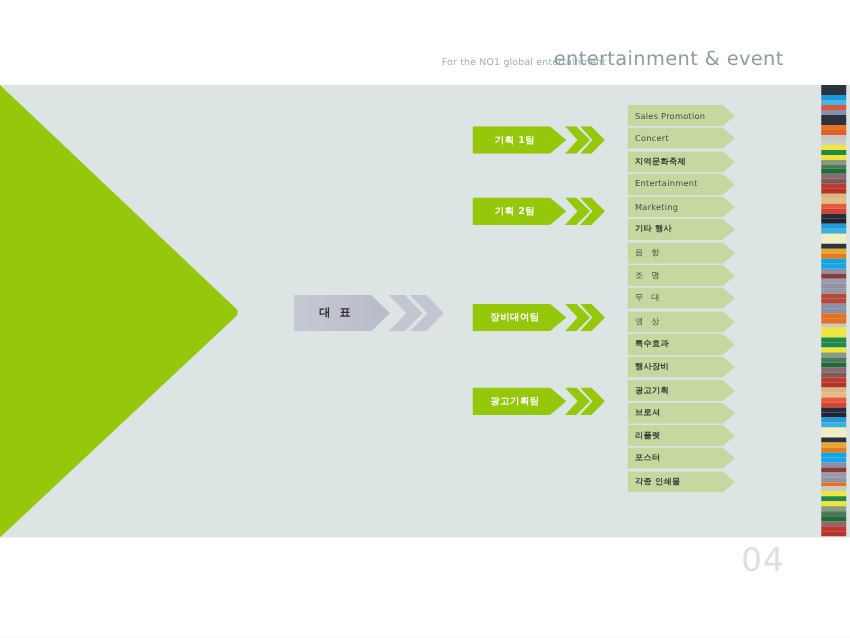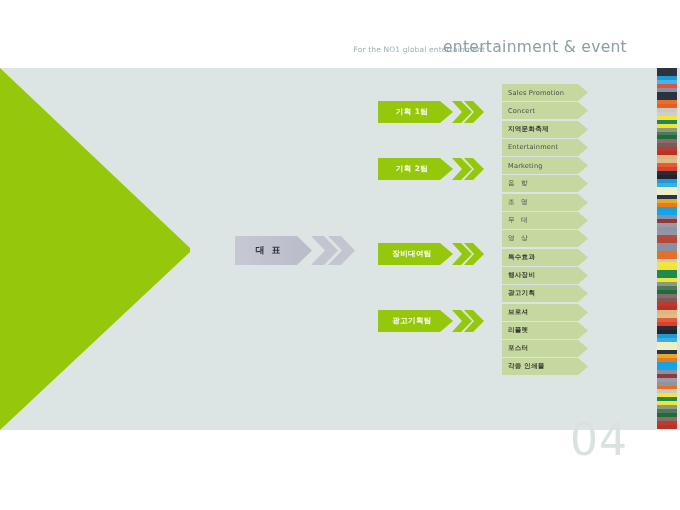--- a/index.html
+++ b/index.html
@@ -62,22 +62,22 @@
   }
   .li-label.kr{font-weight:bold;color:#3b3b35;}
   .li-label.sp{letter-spacing:2.2px;}
 
   
   .strip{position:absolute;left:657px;top:68px;width:20px;height:362px;}
   .strip div{width:100%;}
 
   
   .pagenum{
-    position:absolute;right:52px;top:414px;
-    font-size:44px;color:#d9e1e1;letter-spacing:1px;
+    position:absolute;right:52px;top:434px;
+    font-size:26px;color:#d9e1e1;letter-spacing:1px;
     font-family:"DejaVu Sans","Liberation Sans",sans-serif;
   }
 </style>
 </head>
 <body>
 
 <div id="slide">
 
   <div class="header">
     <div class="hdr-sub">For the NO1 global entertainment</div>
@@ -197,20 +197,26 @@
         <div class="li-shape"><svg width="86" height="17" viewBox="0 0 86 17">
             <polygon points="0,0 76,0 86,8.5 76,17 0,17" fill="#c5d8a0"></polygon>
           </svg></div>
         <div class="li-label en">Entertainment</div>
       </div>
       <div class="list-item">
         <div class="li-shape"><svg width="86" height="17" viewBox="0 0 86 17">
             <polygon points="0,0 76,0 86,8.5 76,17 0,17" fill="#c5d8a0"></polygon>
           </svg></div>
         <div class="li-label en">Marketing</div>
+      </div>
+      <div class="list-item">
+        <div class="li-shape"><svg width="86" height="17" viewBox="0 0 86 17">
+            <polygon points="0,0 76,0 86,8.5 76,17 0,17" fill="#c5d8a0"></polygon>
+          </svg></div>
+        <div class="li-label kr">기타 행사</div>
       </div>
       <div class="list-item">
         <div class="li-shape"><svg width="86" height="17" viewBox="0 0 86 17">
             <polygon points="0,0 76,0 86,8.5 76,17 0,17" fill="#c5d8a0"></polygon>
           </svg></div>
         <div class="li-label sp">음  향</div>
       </div>
       <div class="list-item">
         <div class="li-shape"><svg width="86" height="17" viewBox="0 0 86 17">
             <polygon points="0,0 76,0 86,8.5 76,17 0,17" fill="#c5d8a0"></polygon>

